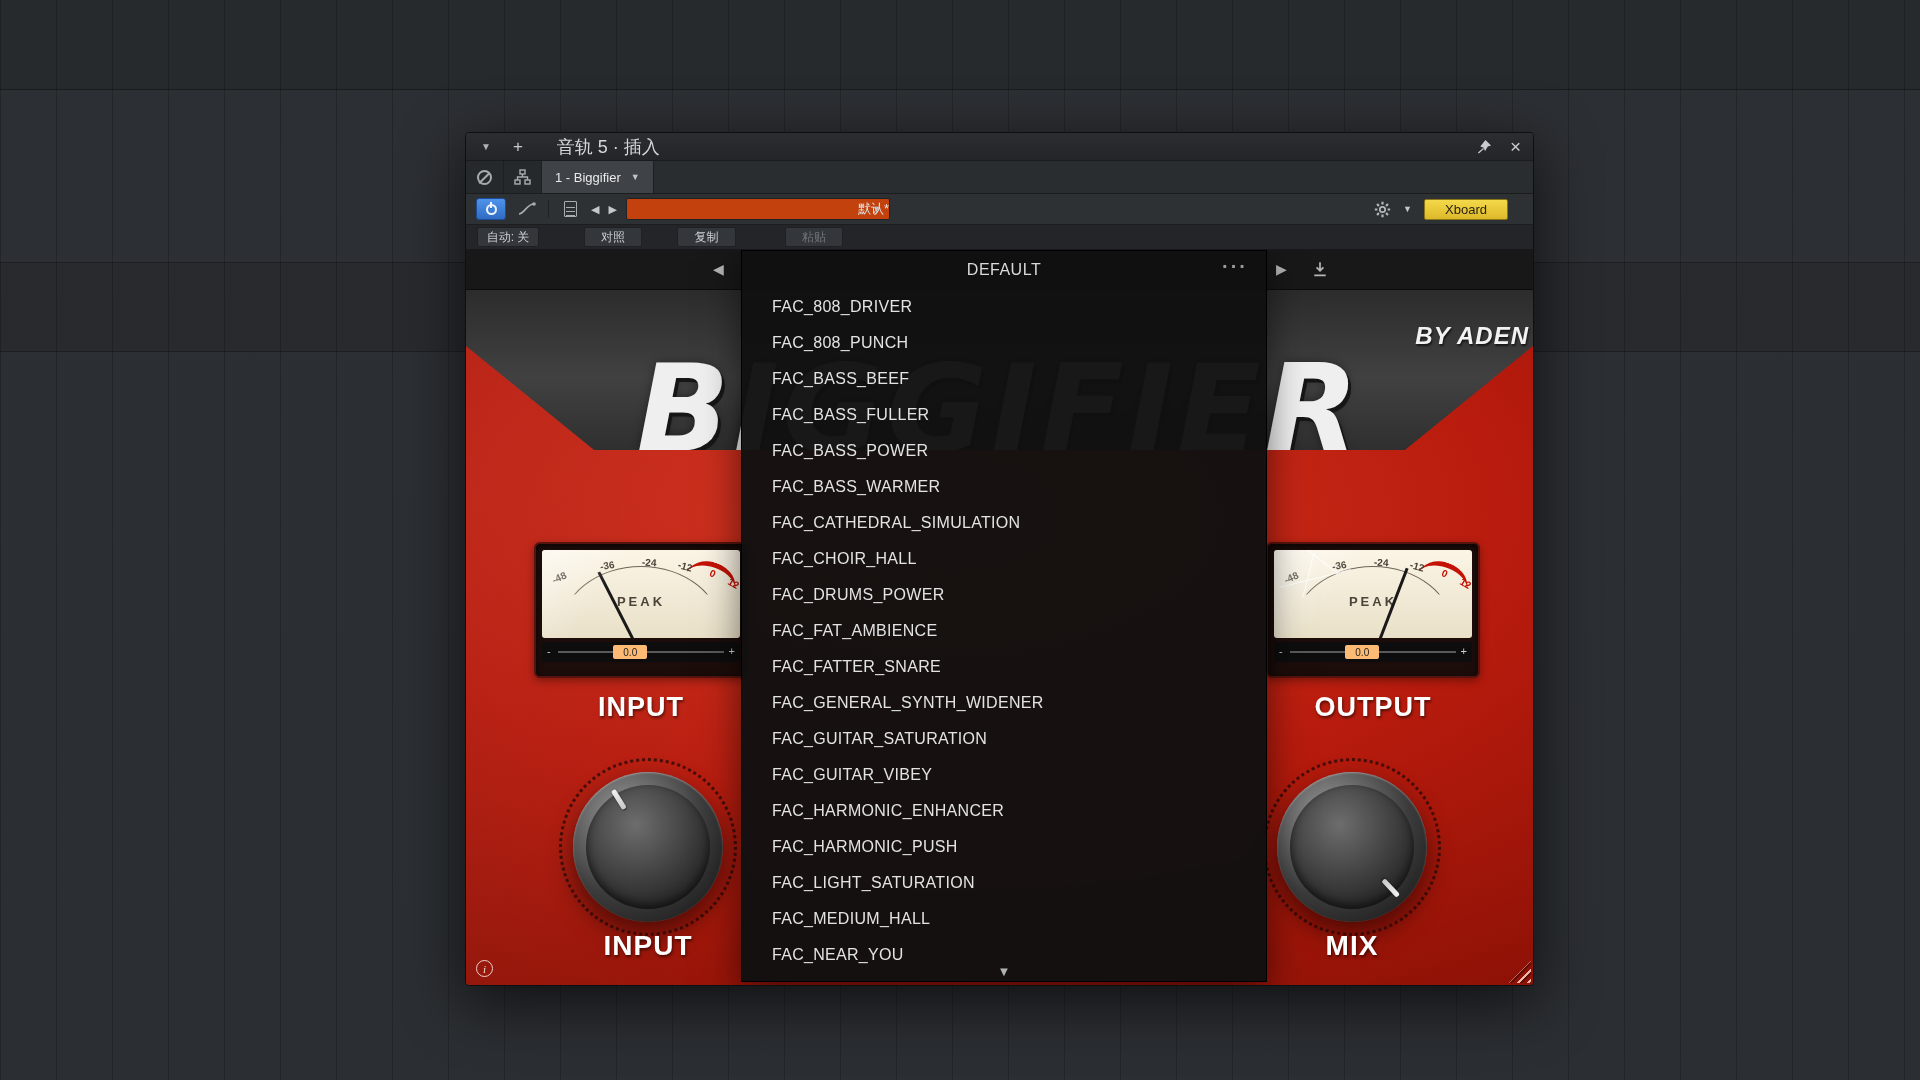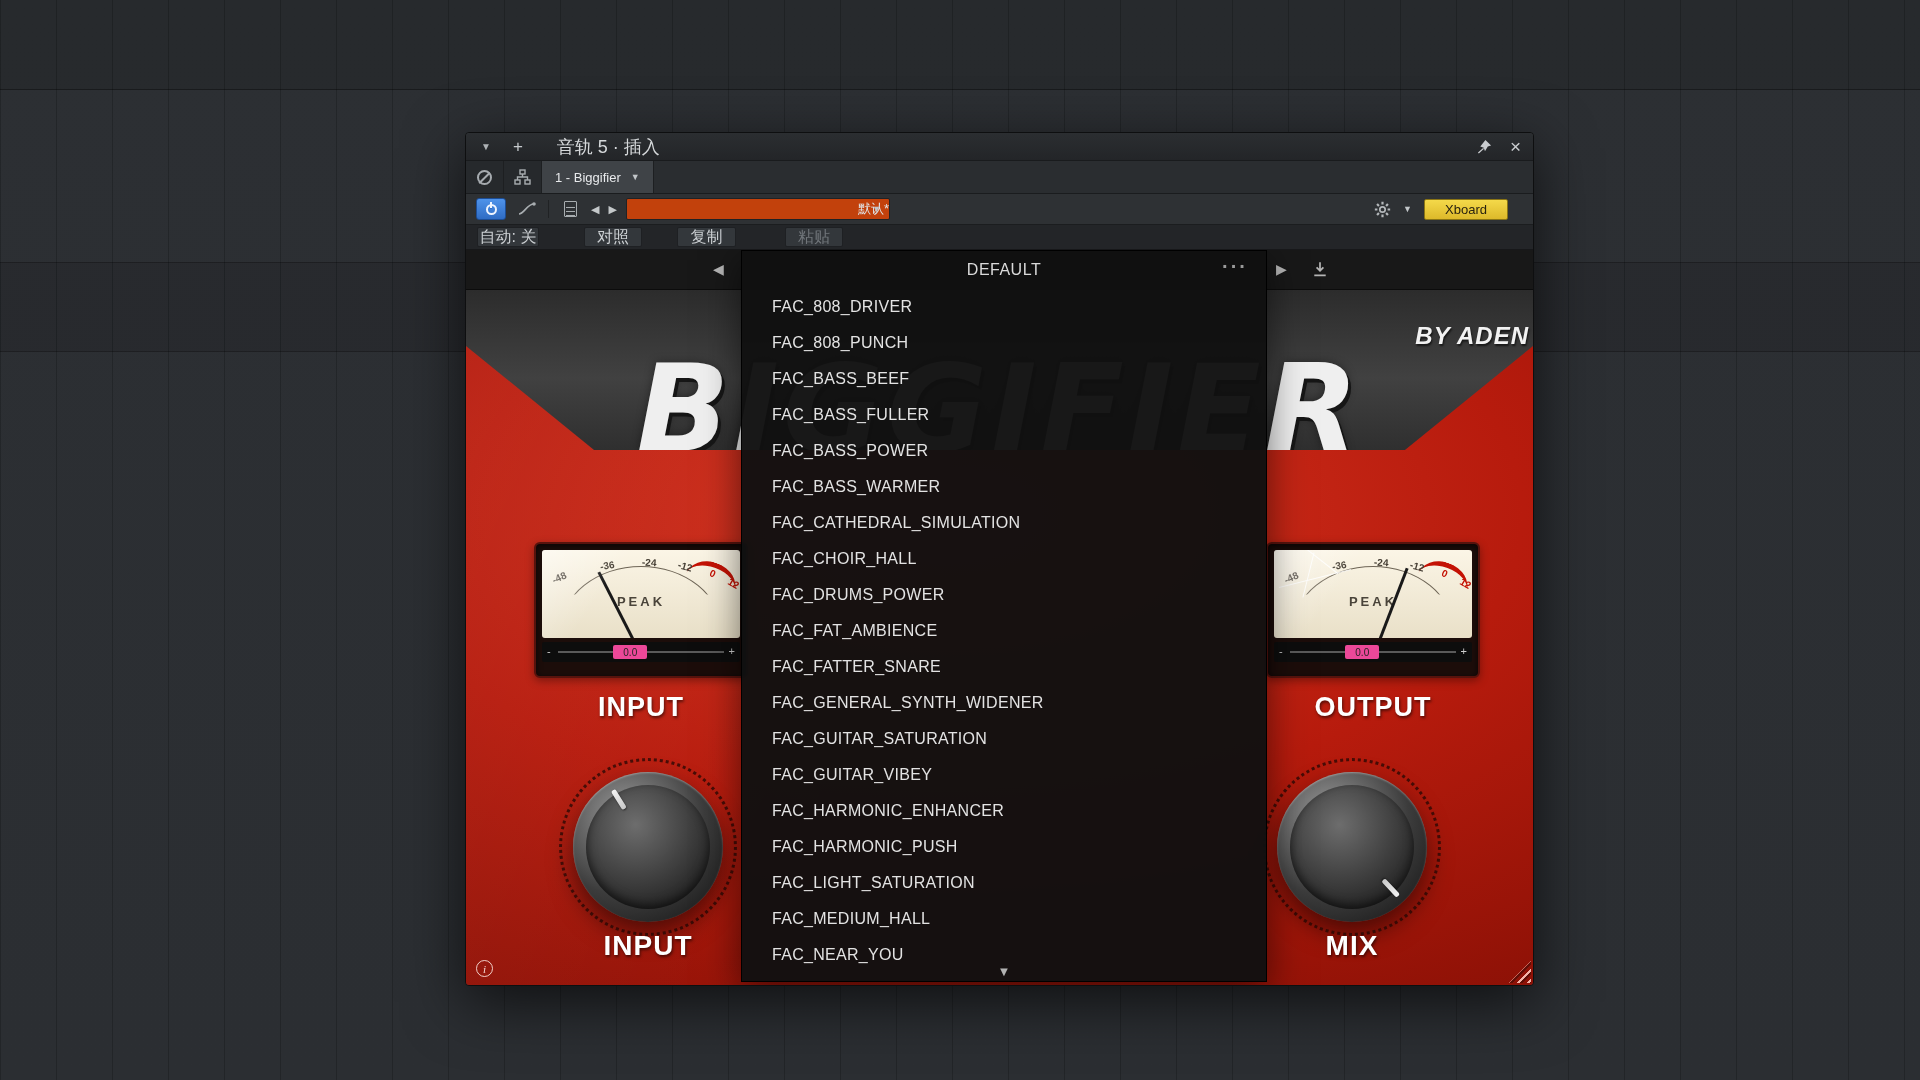--- a/index.html
+++ b/index.html
@@ -62,21 +62,21 @@
   .preset-field .val { font-size:13px; color:#e0e3e5; }
   .preset-field .mini-caret { position:absolute; right:8px; }
   .row3-right { position:absolute; right:25px; top:0; height:100%; display:flex; align-items:center; gap:12px; }
   .xboard-btn { width:84px; height:21px; background:linear-gradient(#f4d94a,#ddb92a);
     border:1px solid #8a7414; border-radius:2px; display:flex; align-items:center; justify-content:center;
     font-size:13px; color:#2a2310; cursor:pointer; }
 
   .row4 { height:25px; background:#232528; border-bottom:1px solid #17181a; position:relative; flex:0 0 auto; }
   .r4-btn { position:absolute; top:2px; height:20px; background:#33373b; border:1px solid #1e2023;
     border-radius:2px; display:flex; align-items:center; justify-content:center;
-    font-size:16px; color:#ccd0d3; cursor:pointer; }
+    font-size:12px; color:#ccd0d3; cursor:pointer; }
   .r4-auto { left:11px; width:62px; }
   .r4-compare { left:118px; width:58px; }
   .r4-copy { left:211px; width:59px; }
   .r4-paste { left:319px; width:58px; color:#70757a; }
 
   
   .plugin-area { flex:1; position:relative; overflow:hidden;
     background:
       linear-gradient(115deg, rgba(255,255,255,0.05), transparent 45%),
       radial-gradient(ellipse 120% 90% at 45% 36%, #d63420 0%, #b71b0d 45%, #8d1106 85%, #7a0e05 100%);
@@ -131,21 +131,21 @@
   .needle.in { transform:rotate(-27deg); }
   .needle.out { transform:rotate(21deg); }
   .crack { position:absolute; background:rgba(255,255,255,0.85); }
   .crack.c1 { left:14px; top:6px;  width:56px; height:1px; transform:rotate(38deg); }
   .crack.c2 { left:4px;  top:28px; width:74px; height:1px; transform:rotate(-14deg); }
   .crack.c3 { left:34px; top:2px;  width:1px;  height:46px; transform:rotate(14deg); }
   .vstrip { position:relative; height:20px; margin-top:4px; background:#0d0d0d; border-radius:2px; }
   .vstrip .track { position:absolute; left:16px; right:16px; top:9px; height:2px; background:#5a5a5a; }
   .vstrip .minus { position:absolute; left:5px; top:3px; font-size:11px; color:#cfcfcf; }
   .vstrip .plus  { position:absolute; right:5px; top:3px; font-size:11px; color:#cfcfcf; }
-  .vbox { position:absolute; left:36%; top:3px; width:34px; height:14px; background:#ec4899;
+  .vbox { position:absolute; left:36%; top:3px; width:34px; height:14px; background:#fdba74;
     border-radius:2px; font-size:10px; color:#242424; display:flex; align-items:center; justify-content:center;
     cursor:pointer; }
   .meter-label { position:absolute; width:214px; text-align:center; top:442px;
     font-size:27px; font-weight:bold; color:#ffffff; letter-spacing:1px;
     text-shadow:1px 2px 3px rgba(0,0,0,0.55); }
   .meter-label.in  { left:68px; }
   .meter-label.out { left:800px; }
 
   
   .knob { position:absolute; width:150px; height:150px; border-radius:50%;

